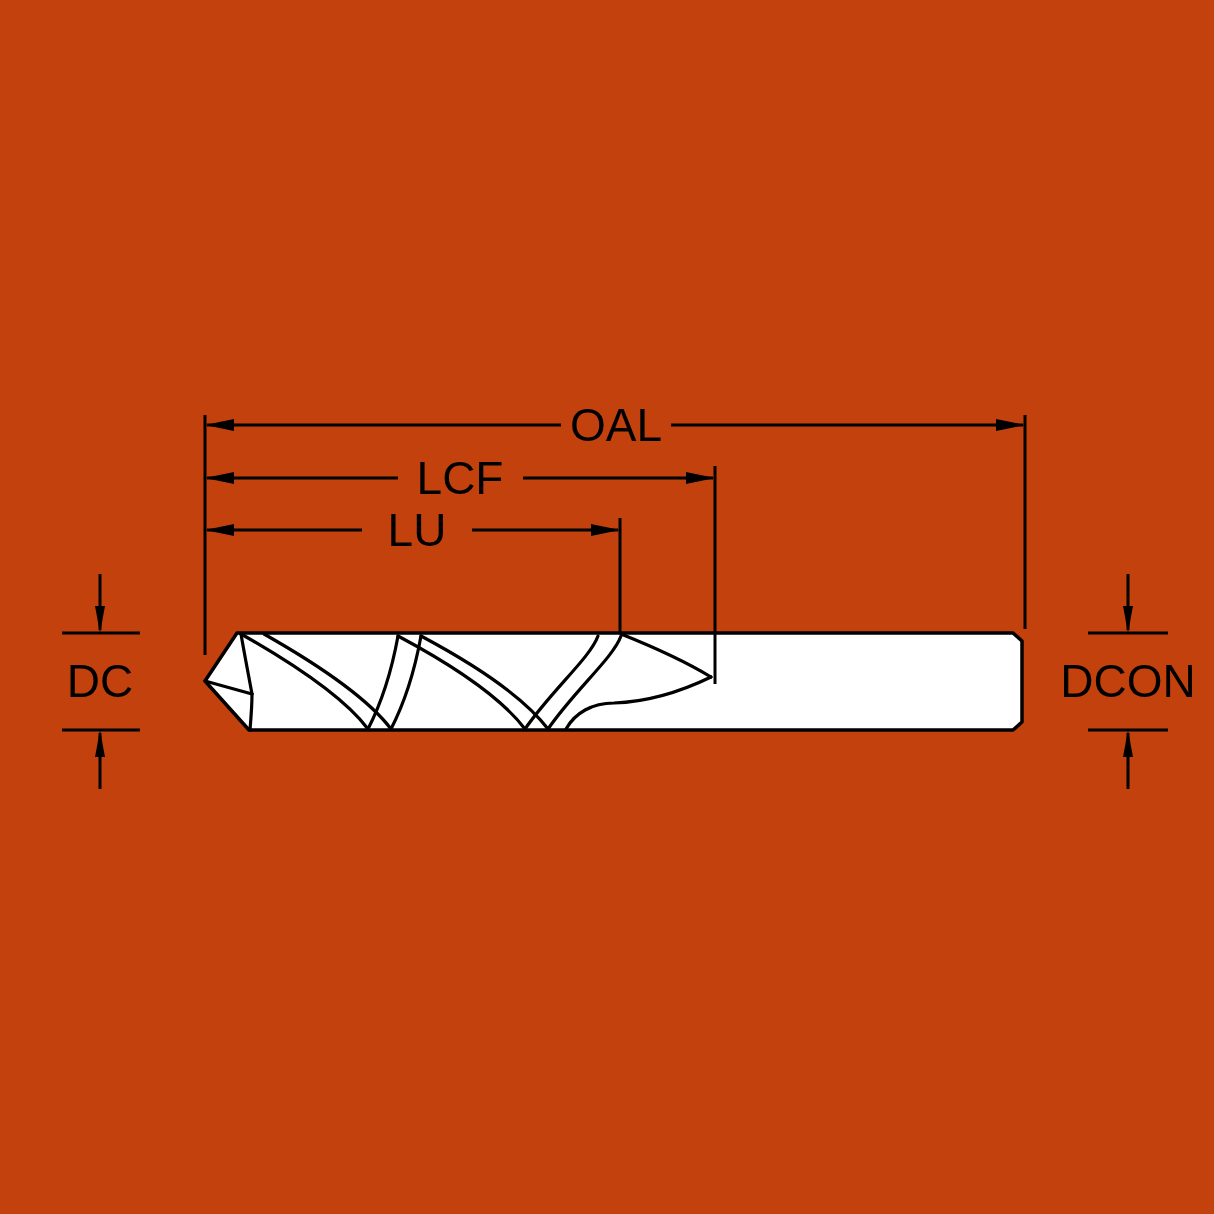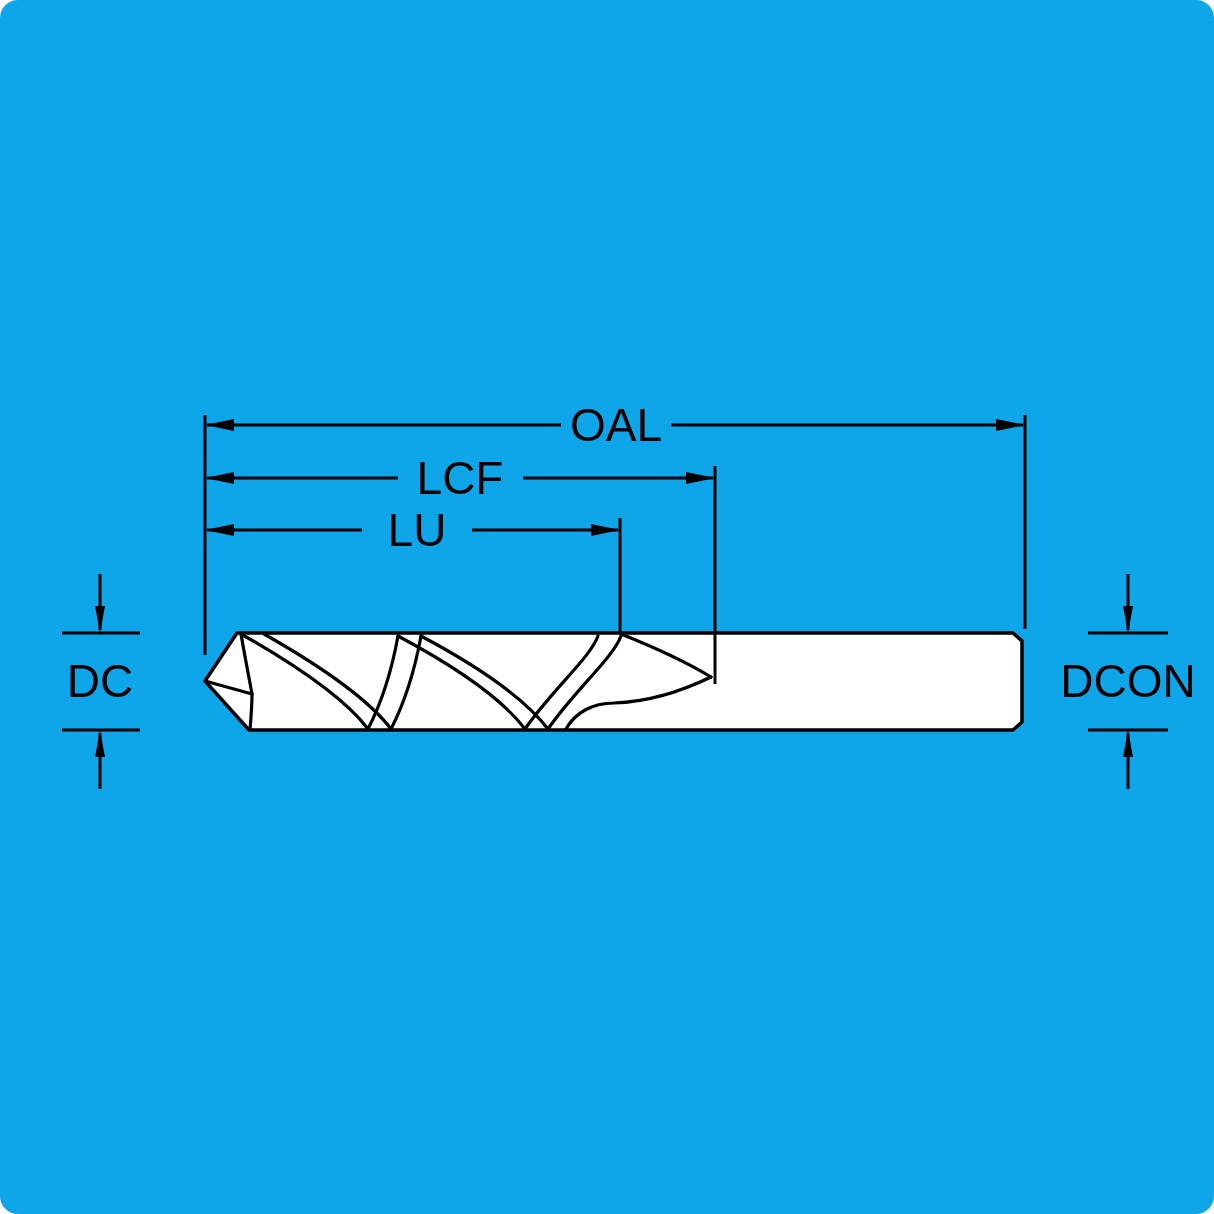--- a/index.html
+++ b/index.html
@@ -4,23 +4,22 @@
 <style>
   html, body {
     margin: 0;
     padding: 0;
     background: #ffffff;
   }
   .stage {
     width: 1214px;
     height: 1214px;
     position: relative;
-    background: #0ea5e9;
+    background: #c2410c;
     font-family: "Liberation Sans", sans-serif;
-    border-radius: 18px;
   }
   svg {
     display: block;
   }
   .outline {
     fill: #ffffff;
     stroke: #000000;
     stroke-width: 3.5;
     stroke-linejoin: round;
   }

